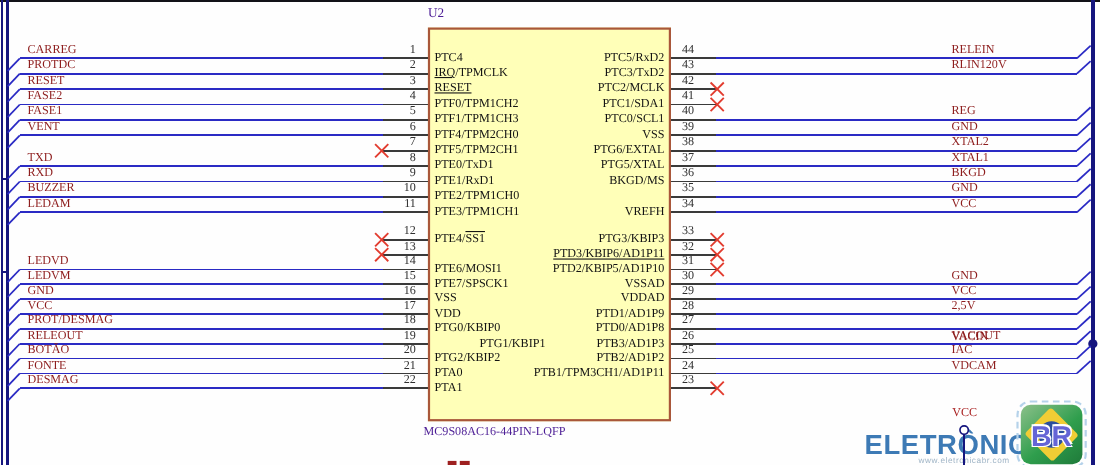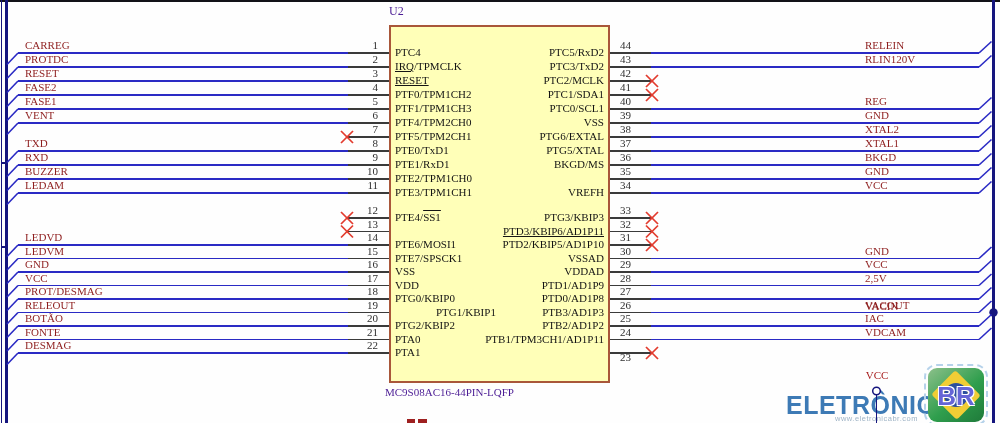--- a/index.html
+++ b/index.html
@@ -318,14 +318,14 @@
     <div class="t net" style="left: 865px; top: 285px; margin-top: 15px;">VACIN</div>
     <div class="t numR" style="left: 620px; top: 298.5px;">26</div>
     <div class="t func funcR" style="left: 440px; top: 305.5px;">PTB3/AD1P3</div>
     <div class="t net" style="left: 865px; top: 298.5px;">VACOUT</div>
     <div class="t numR" style="left: 620px; top: 312px;">25</div>
     <div class="t func funcR" style="left: 440px; top: 319px;">PTB2/AD1P2</div>
     <div class="t net" style="left: 865px; top: 312px;">IAC</div>
     <div class="t numR" style="left: 620px; top: 325.5px;">24</div>
     <div class="t func funcR" style="left: 440px; top: 332.5px;">PTB1/TPM3CH1/AD1P11</div>
     <div class="t net" style="left: 865px; top: 325.5px;">VDCAM</div>
-    <div class="t numR" style="left: 620px; top: 339px; margin-top: 12px;">23</div>
+    <div class="t numR" style="left: 620px; top: 339px;">23</div>
   </div>
 
 </body></html>

